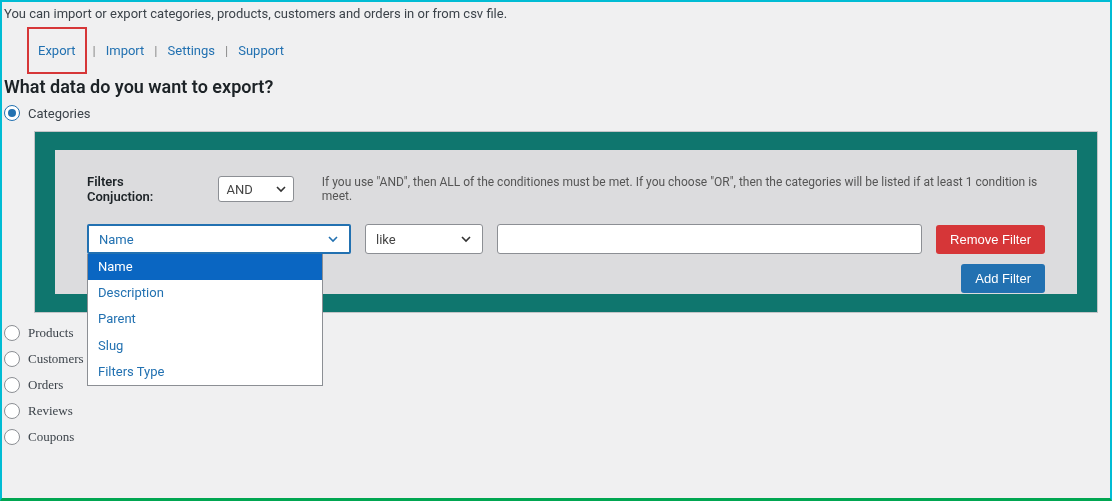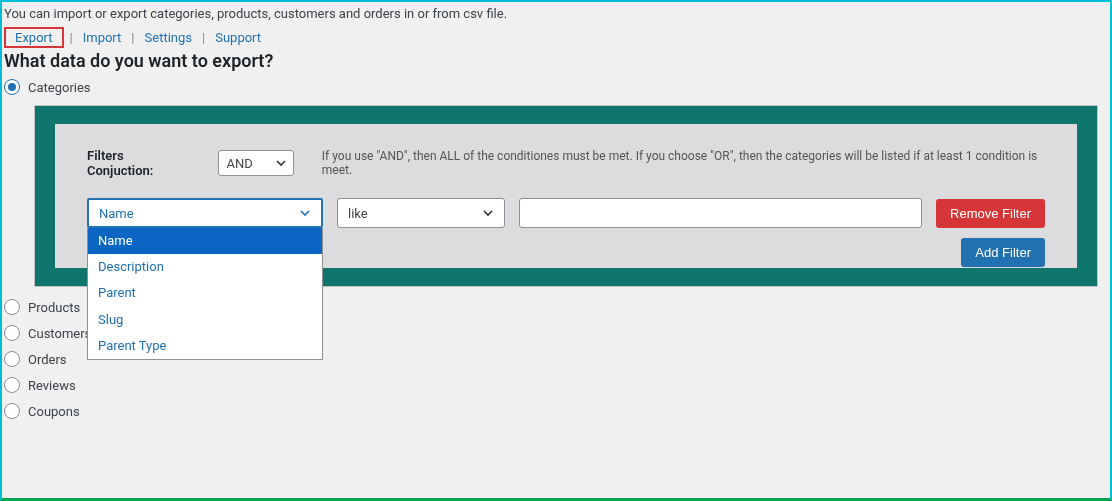--- a/index.html
+++ b/index.html
@@ -41,22 +41,23 @@
       text-decoration: none;
       cursor: pointer;
       padding: 1px 4px;
     }
     .tabs .sep {
       color: #888;
       margin: 0 6px;
     }
     .export-highlight {
       border: 2px solid #d63638;
-      padding: 1px 5px;
+      padding: 14px 5px;
       display: inline-block;
+      margin-left: 23px;
     }
     h2.page-title {
       font-size: 18px;
       font-weight: 600;
       margin: 2px 0 8px 0;
       color: #1d2327;
     }
     .radio-row {
       display: flex;
       align-items: center;
@@ -137,21 +138,21 @@
     }
 
     .filter-line {
       display: flex;
       align-items: center;
       gap: 14px;
       margin-bottom: 10px;
     }
     .field-select {
       position: relative;
-      width: 236px;
+      width: 264px;
     }
     .field-select .sel-box {
       border: 2px solid #2271b1;
       border-radius: 2px;
       background: #fff;
       height: 30px;
       display: flex;
       align-items: center;
       justify-content: space-between;
       padding: 0 10px;
@@ -175,21 +176,21 @@
       font-size: 13px;
       color: #2271b1;
       cursor: pointer;
       line-height: 1.4;
     }
     .dropdown .opt.sel {
       background: #0a66c2;
       color: #fff;
     }
     .op-select {
-      width: 168px;
+      width: 118px;
       height: 30px;
       display: flex;
       align-items: center;
       justify-content: space-between;
       padding: 0 10px;
     }
     .text-input {
       flex: 1;
       height: 30px;
       border: 1px solid #8c8f94;
@@ -209,20 +210,21 @@
     }
     .btn-remove { background: #d63638; text-align: right; }
     .btn-add {
       background: #2271b1;
       float: right;
     }
     .add-row { text-align: right; }
 
     .bottom-radios {
       margin-top: 4px;
+      font-family: Liberation Serif, serif;
     }
   </style>
 </head>
 <body>
 <div class="outer-border">
 
   <div class="intro">You can import or export categories, products, customers and orders in or from csv file.</div>
 
   <div class="tabs">
     <span class="export-highlight">
@@ -267,21 +269,21 @@
               <svg viewBox="0 0 12 12" width="12" height="12">
                   <path d="M2 4 L6 8 L10 4" fill="none" stroke="#2271b1" stroke-width="1.6"></path>
                 </svg>
             </span>
           </div>
           <div class="dropdown">
             <div class="opt sel">Name</div>
             <div class="opt">Description</div>
             <div class="opt">Parent</div>
             <div class="opt">Slug</div>
-            <div class="opt">Parent Type</div>
+            <div class="opt">Filters Type</div>
           </div>
         </div>
 
         <span class="select op-select">
           <span>like</span>
           <span class="chevron">
             <svg viewBox="0 0 12 12" width="12" height="12">
                 <path d="M2 4 L6 8 L10 4" fill="none" stroke="#333" stroke-width="1.6"></path>
               </svg>
           </span>

